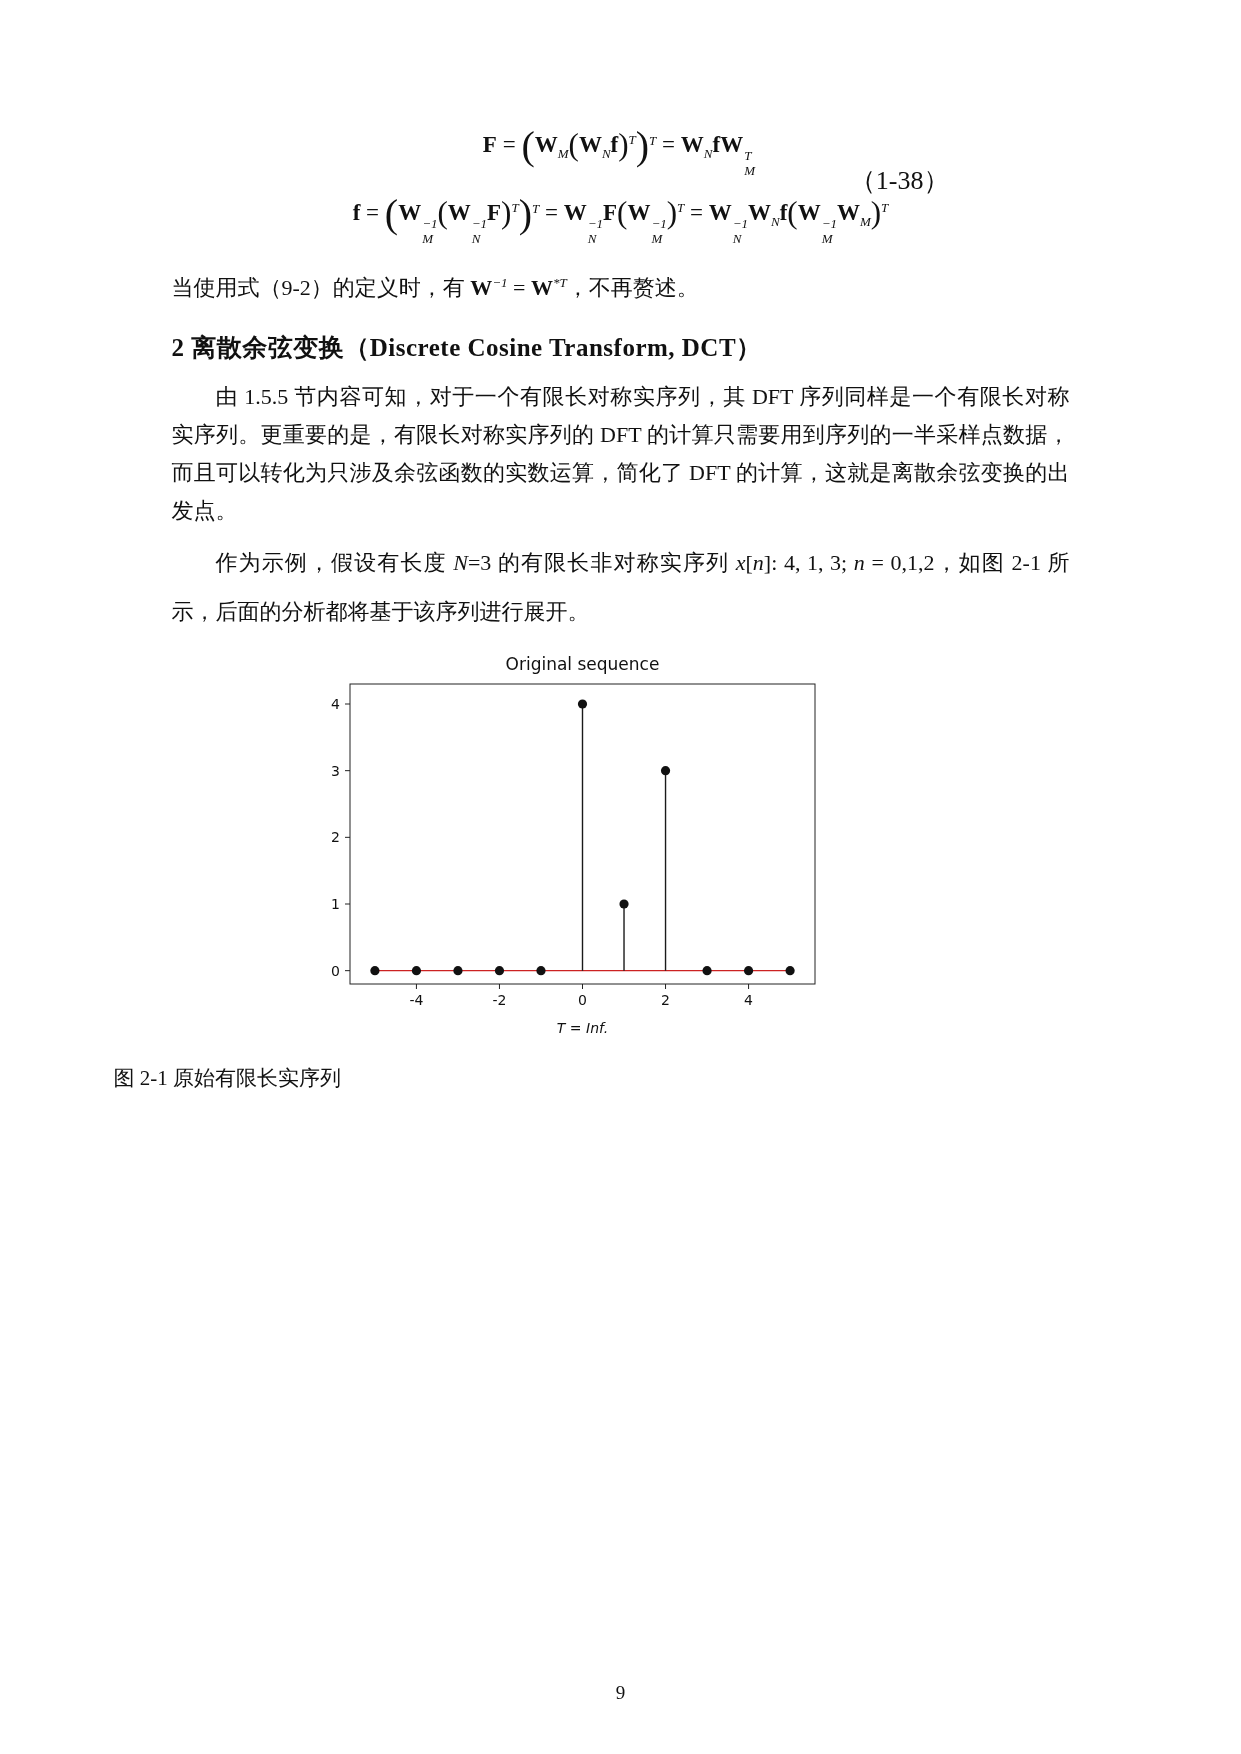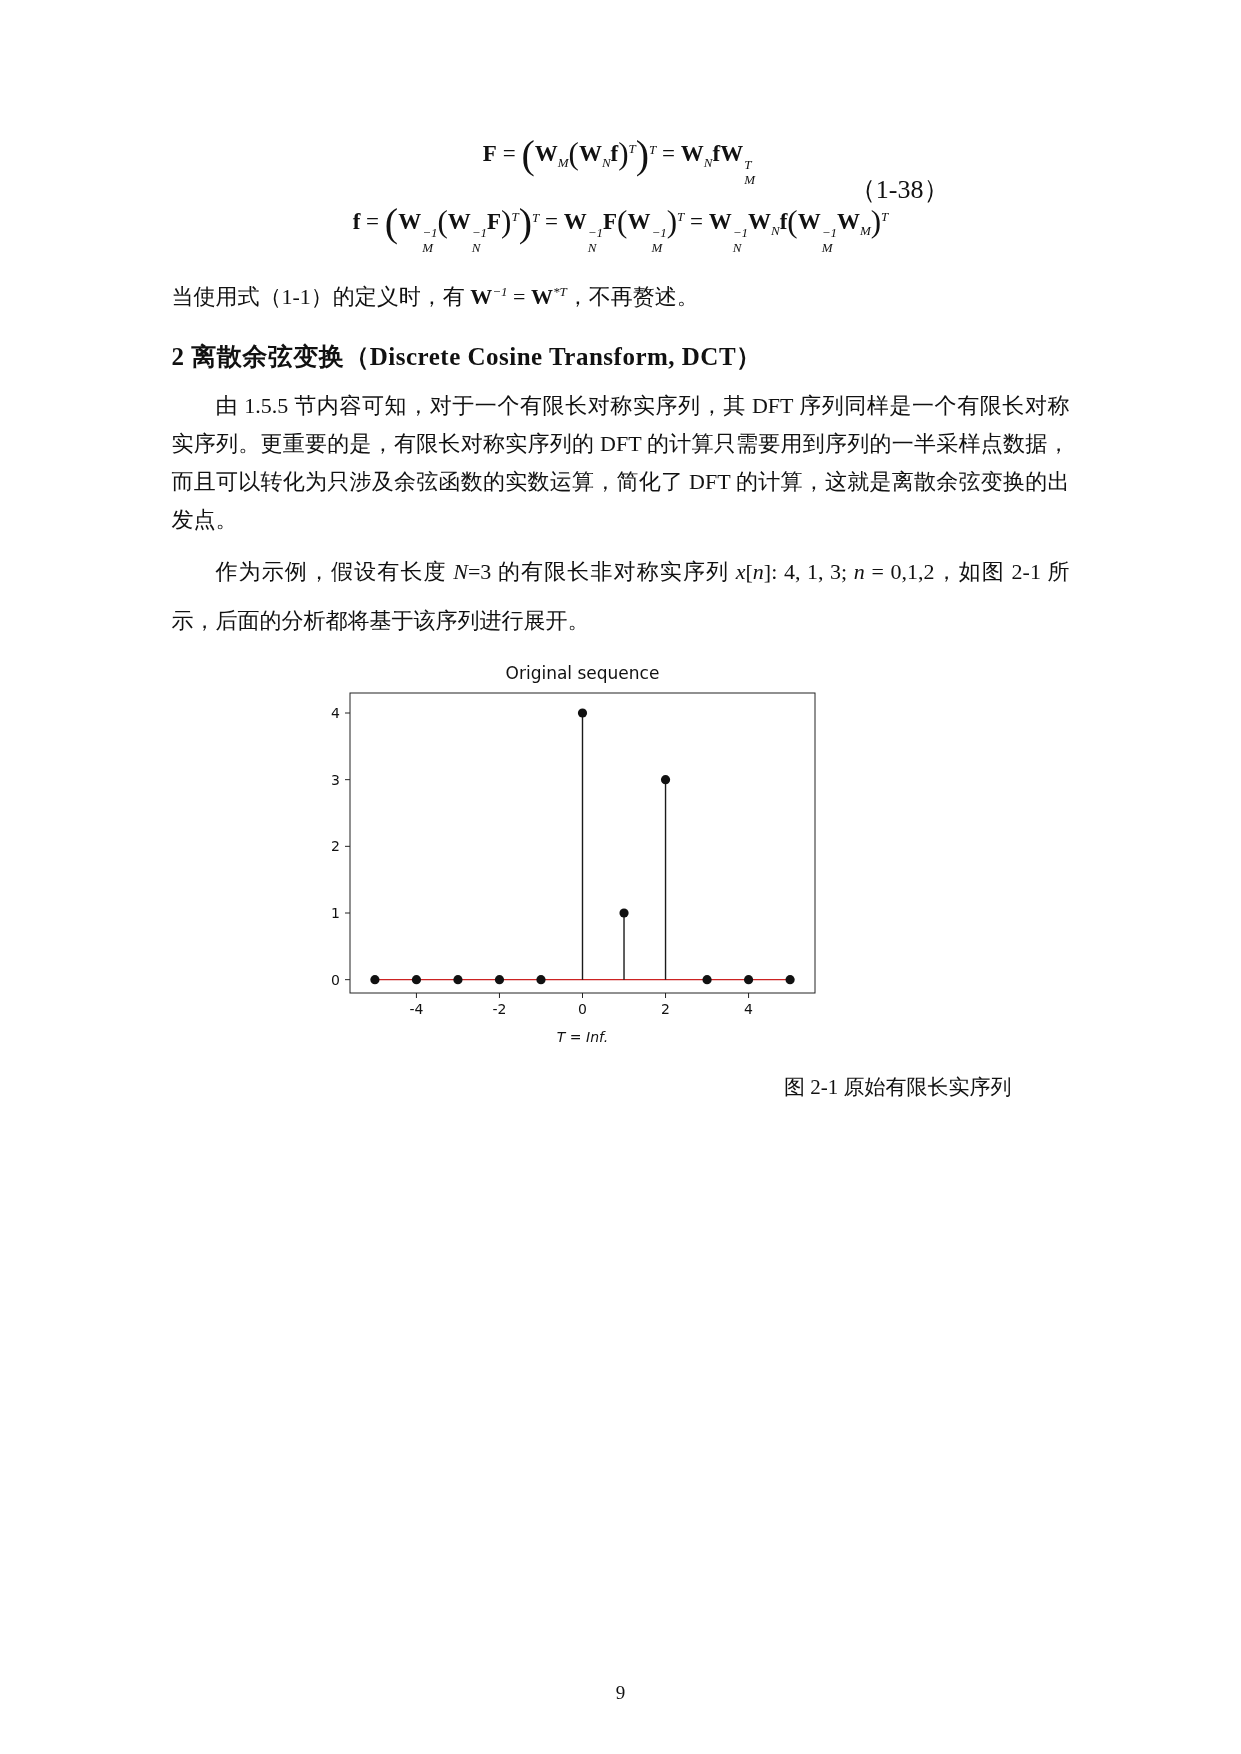--- a/index.html
+++ b/index.html
@@ -5,21 +5,21 @@
   html,body{margin:0;padding:0;background:#ffffff;}
   .page{
     position:relative;
     width:1241px;
     height:1754px;
     background:#ffffff;
     font-family:"Liberation Serif","DejaVu Serif",serif;
     color:#111;
     overflow:hidden;
   }
-  .content{width:898px;margin:17px auto;padding-top:104px;}
+  .content{width:898px;margin:8px auto;padding-top:104px;}
 
   
   .equation{position:relative;text-align:center;font-size:23px;margin-bottom:10px;}
   .eq-line{line-height:1.7;white-space:nowrap;}
   .eq-label{position:absolute;right:120px;top:50%;transform:translateY(-50%);font-size:26px;}
   .mbold{font-weight:700;}
   .mital{font-style:italic;}
   .p1{font-size:31px;font-weight:400;vertical-align:-0.1em;}
   .p2{font-size:40px;font-weight:400;vertical-align:-0.18em;}
   .equation sup,.para sup{font-size:13px;font-style:italic;font-weight:400;}
@@ -30,21 +30,21 @@
     font-style:italic;font-weight:400;text-align:left;padding-left:1px;min-width:14px;
   }
 
   
   .para{font-size:22px;line-height:38px;text-align:justify;text-indent:2em;margin:0;}
   .noindent{text-indent:0;margin:16px 0 6px;}
   .heading{font-size:25px;font-weight:700;margin:24px 0 14px;letter-spacing:0.5px;}
   .p4{line-height:49px;margin-top:8px;}
 
   
-  .figure{margin:16px 0 0;text-align:right;position:relative;left:-58px;}
+  .figure{margin:16px 0 0;text-align:left;position:relative;left:-58px;}
   .chart svg{display:block;margin:0 auto;}
   .caption{font-size:21px;margin-top:20px;}
 
   .page-number{position:absolute;bottom:50px;left:0;right:0;text-align:center;font-size:19px;}
 </style>
 </head>
 <body>
 
 <div class="page">
   <div class="content">
@@ -69,21 +69,21 @@
             </span></span><span class="p1">)<sup>T</sup></span><span> = </span><span class="mbold">W<span class="ss">
               <span>−1</span>
               <span>N</span>
             </span></span><span class="mbold">W<sub>N</sub></span><span class="mbold">f</span><span class="p1">(</span><span class="mbold">W<span class="ss">
               <span>−1</span>
               <span>M</span>
             </span></span><span class="mbold">W<sub>M</sub></span><span class="p1">)<sup>T</sup></span></div>
       <span class="eq-label">（1-38）</span>
     </div>
 
-    <p class="para noindent"><span>当使用式（1-1）的定义时，有 </span><span class="mbold">W<sup>−1</sup></span><span> = </span><span class="mbold">W<sup>*T</sup></span><span>，不再赘述。</span></p>
+    <p class="para noindent"><span>当使用式（9-2）的定义时，有 </span><span class="mbold">W<sup>−1</sup></span><span> = </span><span class="mbold">W<sup>*T</sup></span><span>，不再赘述。</span></p>
 
     <h1 class="heading">2 离散余弦变换（Discrete Cosine Transform, DCT）</h1>
 
     <p class="para">由 1.5.5 节内容可知，对于一个有限长对称实序列，其 DFT 序列同样是一个有限长对称实序列。更重要的是，有限长对称实序列的 DFT 的计算只需要用到序列的一半采样点数据，而且可以转化为只涉及余弦函数的实数运算，简化了 DFT 的计算，这就是离散余弦变换的出发点。</p>
     <p class="para p4"><span>作为示例，假设有长度 </span><span class="mital">N</span><span>=3 的有限长非对称实序列 </span><span class="mital">x</span><span>[</span><span class="mital">n</span><span>]:  4, 1, 3; </span><span class="mital">n</span><span> = 0,1,2，如图 2-1 所示，后面的分析都将基于该序列进行展开。</span></p>
 
     <figure class="figure">
       <div class="chart">
           <svg width="545" height="392">
             <text x="292.5" y="18" text-anchor="middle" font-size="17" fill="#111" font-family="&quot;DejaVu Sans&quot;, sans-serif">Original sequence</text>

